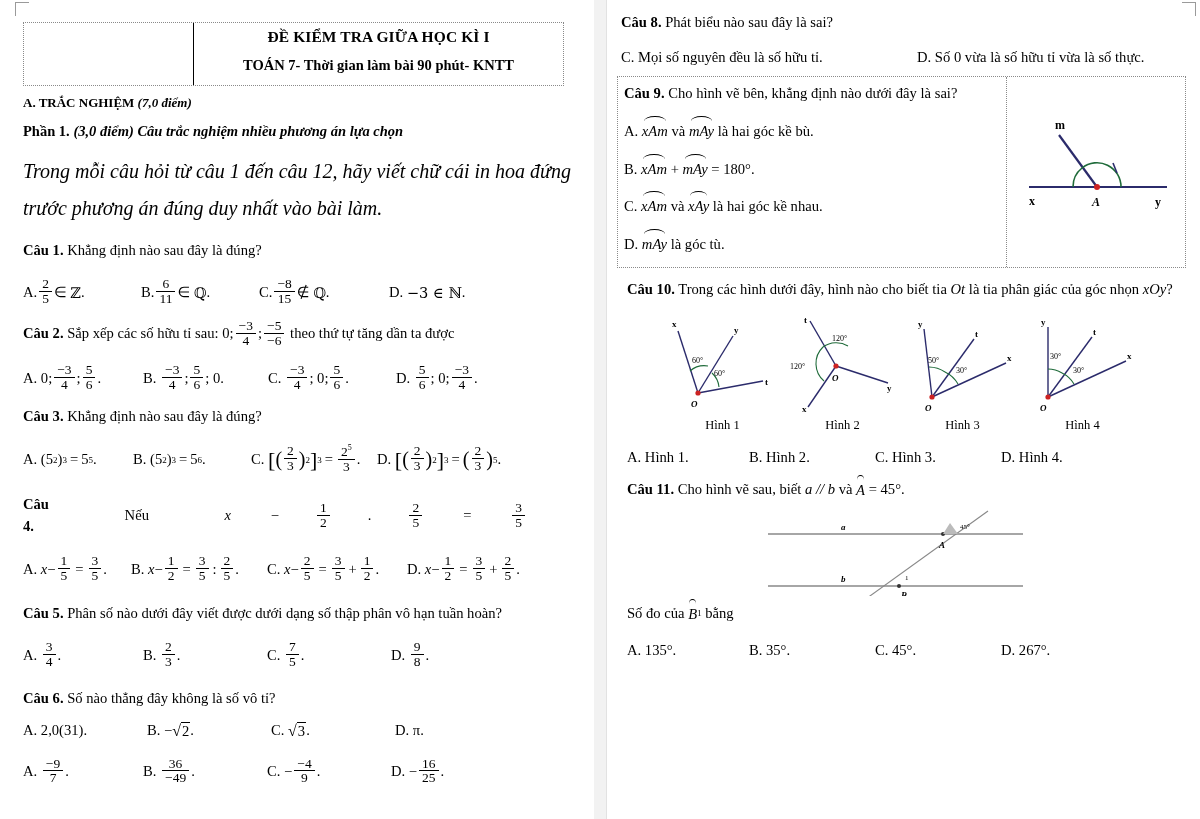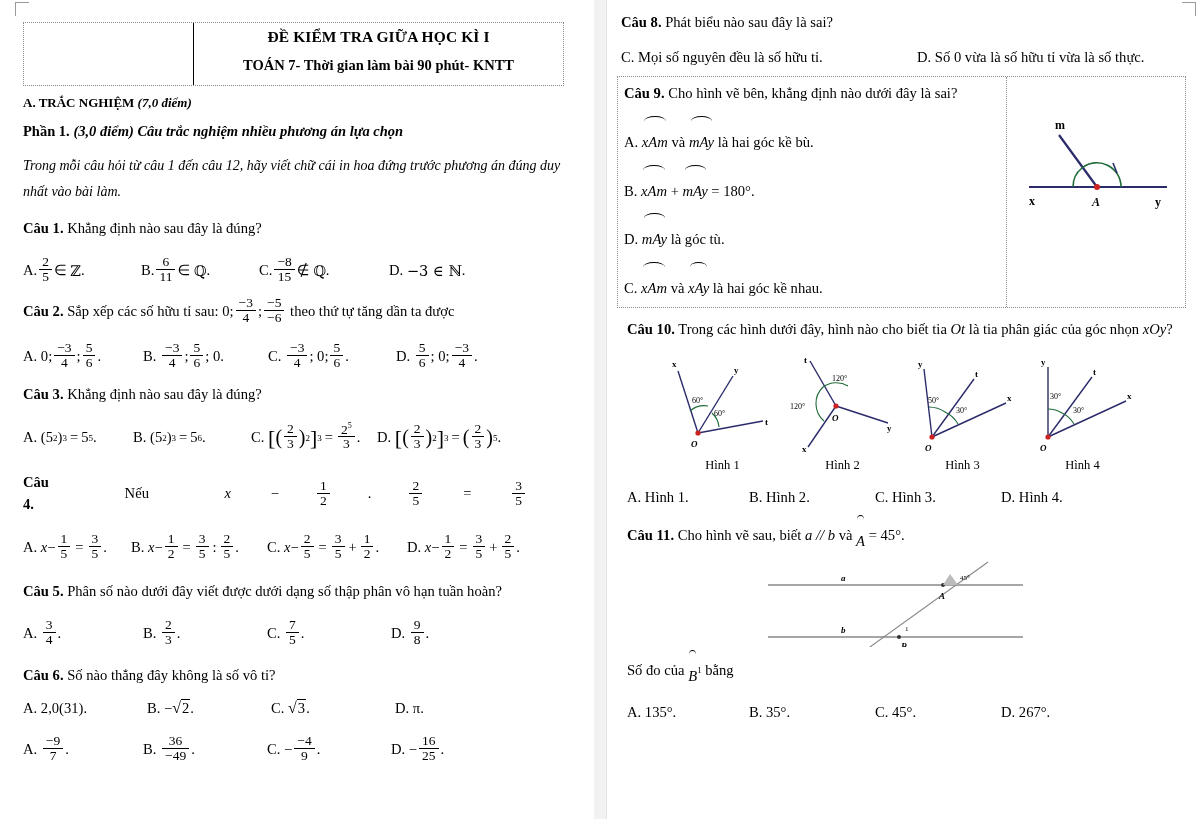--- a/index.html
+++ b/index.html
@@ -31,40 +31,40 @@
   }
   .hdr-left { width:170px; border-right:1px solid #000; }
   .hdr-right { flex:1; text-align:center; padding:5px 4px 8px 4px; }
   .hdr-title { font-weight:bold; font-size:15.5px; letter-spacing:.1px; }
   .hdr-sub { font-weight:bold; font-size:14.5px; margin-top:11px; }
 
   .sec-title { font-weight:bold; font-size:13px; margin:9px 0 0 6px; }
   .sec-title i { font-style:italic; font-weight:bold; }
   .part-title { font-weight:bold; font-size:14.5px; margin:12px 0 0 6px; }
   .part-title i { font-style:italic; }
-  .instr { font-style:italic; font-size:14px; margin:13px 0 0 6px; line-height:1.85; }
+  .instr { font-style:italic; font-size:20px; margin:13px 0 0 6px; line-height:1.85; }
 
   .q { font-size:14.6px; margin:13px 0 0 6px; line-height:1.5; }
   .q b { font-weight:bold; }
   .opts { font-size:14.6px; margin:13px 0 0 6px; display:flex; }
   .opt { display:flex; align-items:center; white-space:nowrap; }
 
   
   .fr { display:inline-flex; flex-direction:column; text-align:center;
         vertical-align:middle; margin:0 2px; line-height:1.03; position:relative; top:-1px; }
   .fr .num { border-bottom:1px solid #000; padding:0 3px; font-size:13.5px; }
   .fr .den { padding:0 3px; font-size:13.5px; }
   .mi { font-style:italic; }
   .bb { font-family:"DejaVu Serif", serif; }
 
   .sq { display:inline-flex; align-items:flex-start; }
   .sq .rad { font-size:16px; }
   .sq .rand { border-top:1px solid #000; padding:0 1px; }
 
-  .ang { display:inline-block; position:relative; font-style:italic; padding-top:13px;}
+  .ang { display:inline-block; position:relative; font-style:italic; padding-top:2px;}
   .ang::before { content:""; position:absolute; left:8%; right:8%; top:-3px; height:5px;
                  border-top:1.2px solid #000; border-radius:60% 60% 0 0 / 100% 100% 0 0; }
 
   .fig-cap { text-align:center; font-size:12.5px; margin-top:2px; }
 
   
   .q9box { border:1px dotted #8a8a8a; display:flex; margin:7px 4px 0 2px; }
   .q9txt { flex:1; border-right:1px dotted #8a8a8a; padding:4px 8px 7px 6px; }
   .q9fig { width:178px; position:relative; }
 
@@ -455,31 +455,31 @@
         <span class="ang">mAy</span>
         <span>là hai góc kề bù.</span>
       </div>
       <div class="q" style="margin:14px 0 0 0;">
         <span>B.</span>
         <span class="ang">xAm</span>
         <span>+</span>
         <span class="ang">mAy</span>
         <span>= 180°.</span>
       </div>
-      <div class="q" style="margin:14px 0 4px 0;">
-        <span>D.</span>
-        <span class="ang">mAy</span>
-        <span>là góc tù.</span>
-      </div>
       <div class="q" style="margin:14px 0 0 0;">
         <span>C.</span>
         <span class="ang">xAm</span>
         <span>và</span>
         <span class="ang">xAy</span>
         <span>là hai góc kề nhau.</span>
+      </div>
+      <div class="q" style="margin:14px 0 4px 0;">
+        <span>D.</span>
+        <span class="ang">mAy</span>
+        <span>là góc tù.</span>
       </div>
     </div>
     <div class="q9fig">
       <svg width="178" height="180" viewBox="0 0 178 180">
         <line x1="22" y1="110" x2="160" y2="110" stroke="#2b2b6b" stroke-width="2.2"></line>
         <line x1="90" y1="110" x2="52" y2="58" stroke="#2b2b6b" stroke-width="2.2"></line>
         <path d="M 66 110 A 24 24 0 0 1 75 91" fill="none" stroke="#1f6b3a" stroke-width="1.6"></path>
         <path d="M 75 91 A 24 24 0 0 1 114 110" fill="none" stroke="#1f6b3a" stroke-width="1.6"></path>
         <line x1="106" y1="86" x2="110" y2="96" stroke="#2b2b6b" stroke-width="1.6"></line>
         <circle cx="90" cy="110" r="3" fill="#cc2222"></circle>

